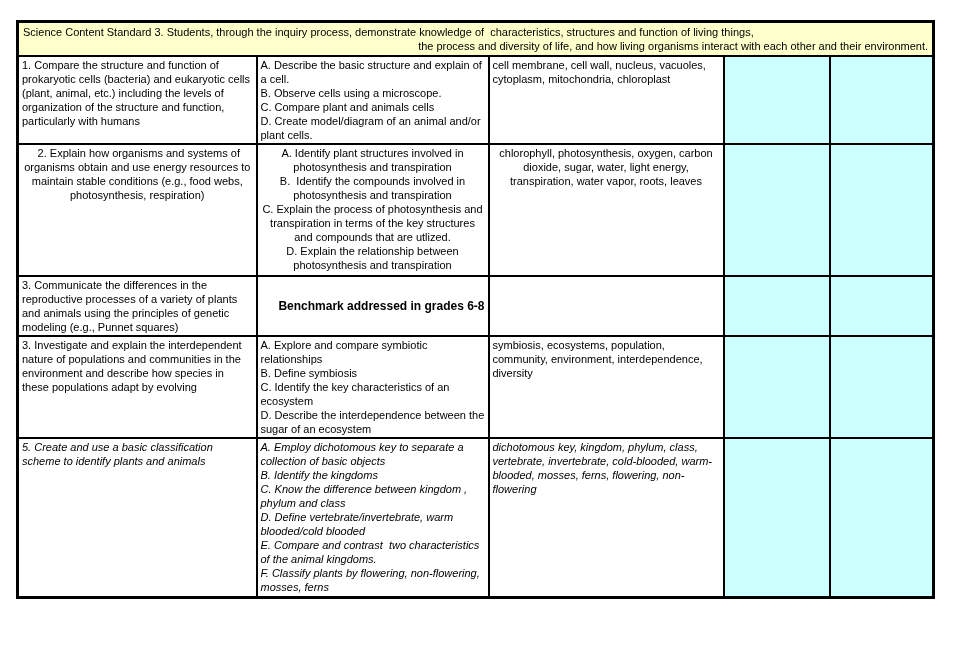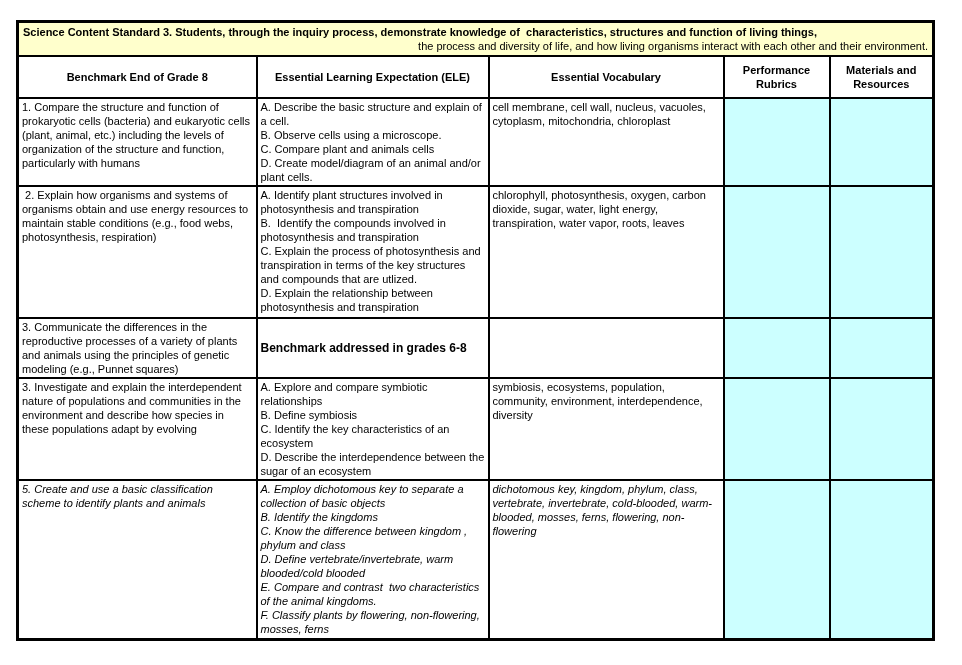--- a/index.html
+++ b/index.html
@@ -31,44 +31,44 @@
     font-size: 11px;
     line-height: 14px;
     overflow: hidden;
   }
   tr.banner-row td {
     background: #FFFFCC;
     vertical-align: middle;
     padding: 2px 4px;
     line-height: 14px;
   }
-  .banner-line1 .bold { font-weight: bold; }
-  .banner-line1 span { white-space: pre-wrap; font-weight: bold; }
+  .banner-line1 .bold { font-weight: normal; }
+  .banner-line1 span { white-space: pre-wrap; }
   .banner-line2 { text-align: right; padding-left: 60px; }
   tr.header-row th {
     font-weight: bold;
     text-align: center;
     vertical-align: middle;
     background: #ffffff;
     font-size: 11px;
     line-height: 14px;
   }
   td.cell-text { white-space: pre-wrap; }
   td.cyan { background: #CCFFFF; }
   td.benchmark-note {
-    text-align: left;
+    text-align: right;
     vertical-align: middle;
     font-weight: bold;
     font-size: 12px;
     white-space: normal;
   }
   tr.banner-row  { height: 32px; }
   tr.header-row  { height: 42px; }
   tr.row-1 { height: 74px; }
-  tr.row-2 { height: 132px; }
+  tr.row-2 { height: 132px; text-align: center; }
   tr.row-3 { height: 44px; }
   tr.row-4 { height: 100px; }
   tr.row-5 { height: 159px; font-style: italic; }
 </style>
 </head>
 <body>
 
 <table class="standards">
   <colgroup>
     <col class="c1">
@@ -81,27 +81,20 @@
   <tbody>
       <tr class="banner-row">
     <td colspan="5">
       <div class="banner-line1">
         <span class="bold">Science Content Standard 3.</span><span> Students, through the inquiry process, demonstrate knowledge of  characteristics, structures and function of living things,</span>
       </div>
       <div class="banner-line2">the process and diversity of life, and how living organisms interact with each other and their environment.</div>
     </td>
   </tr>
 
-  <tr class="header-row">
-    <th>Benchmark End of Grade 8</th>
-    <th>Essential Learning Expectation (ELE)</th>
-    <th>Essential Vocabulary</th>
-    <th>Performance Rubrics</th>
-    <th>Materials and Resources</th>
-  </tr>
 
   <tr class="row-1">
     <td class="cell-text">1. Compare the structure and function of prokaryotic cells (bacteria) and eukaryotic cells (plant, animal, etc.) including the levels of organization of the structure and function, particularly with humans</td>
     <td class="cell-text">A. Describe the basic structure and explain of a cell.
 B. Observe cells using a microscope.
 C. Compare plant and animals cells
 D. Create model/diagram of an animal and/or plant cells.</td>
     <td class="cell-text">cell membrane, cell wall, nucleus, vacuoles, cytoplasm, mitochondria, chloroplast</td>
     <td class="cyan"></td>
     <td class="cyan"></td>

